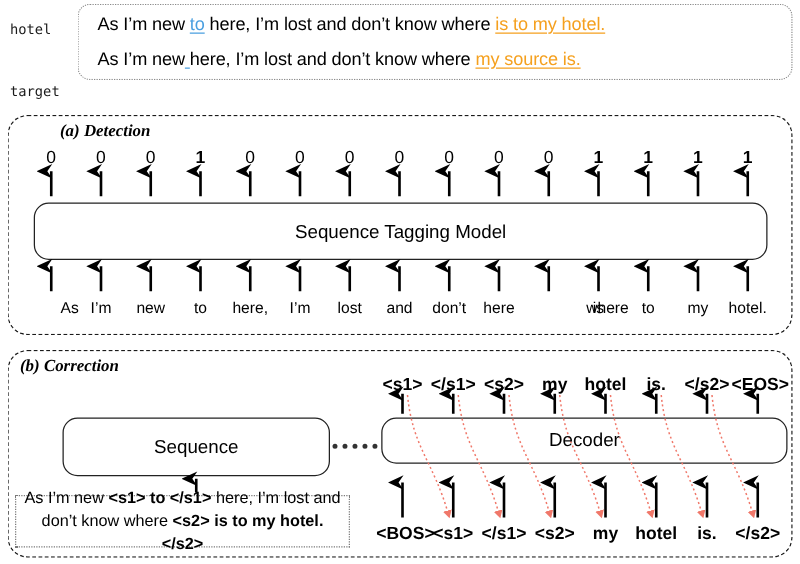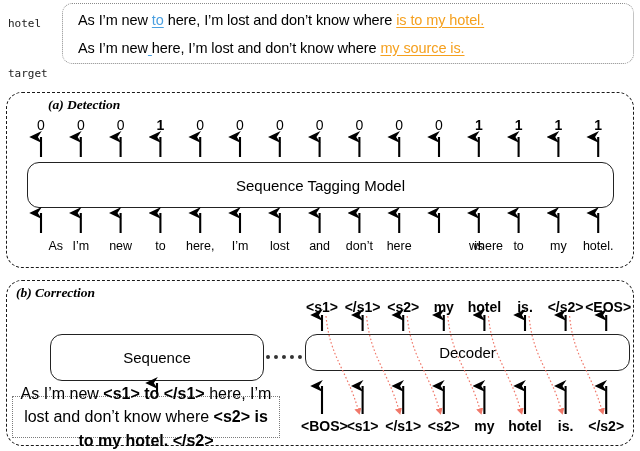--- a/index.html
+++ b/index.html
@@ -133,21 +133,21 @@
   
   #encoder-input-box {
     left: 12px; top: 396px; width: 268px; height: 42px;
     border: 1.3px dotted #7a7a7a;
     box-sizing: border-box;
     display: flex;
     align-items: center;
     justify-content: center;
     text-align: center;
     padding: 2px 5px;
-    font-size: 16px;
+    font-size: 13px;
     line-height: 1.45;
   }
   #encoder-input-box b { font-weight: bold; }
 
   svg.overlay {
     position: absolute;
     left: 0; top: 0;
     width: 640px; height: 451px;
     pointer-events: none;
   }

